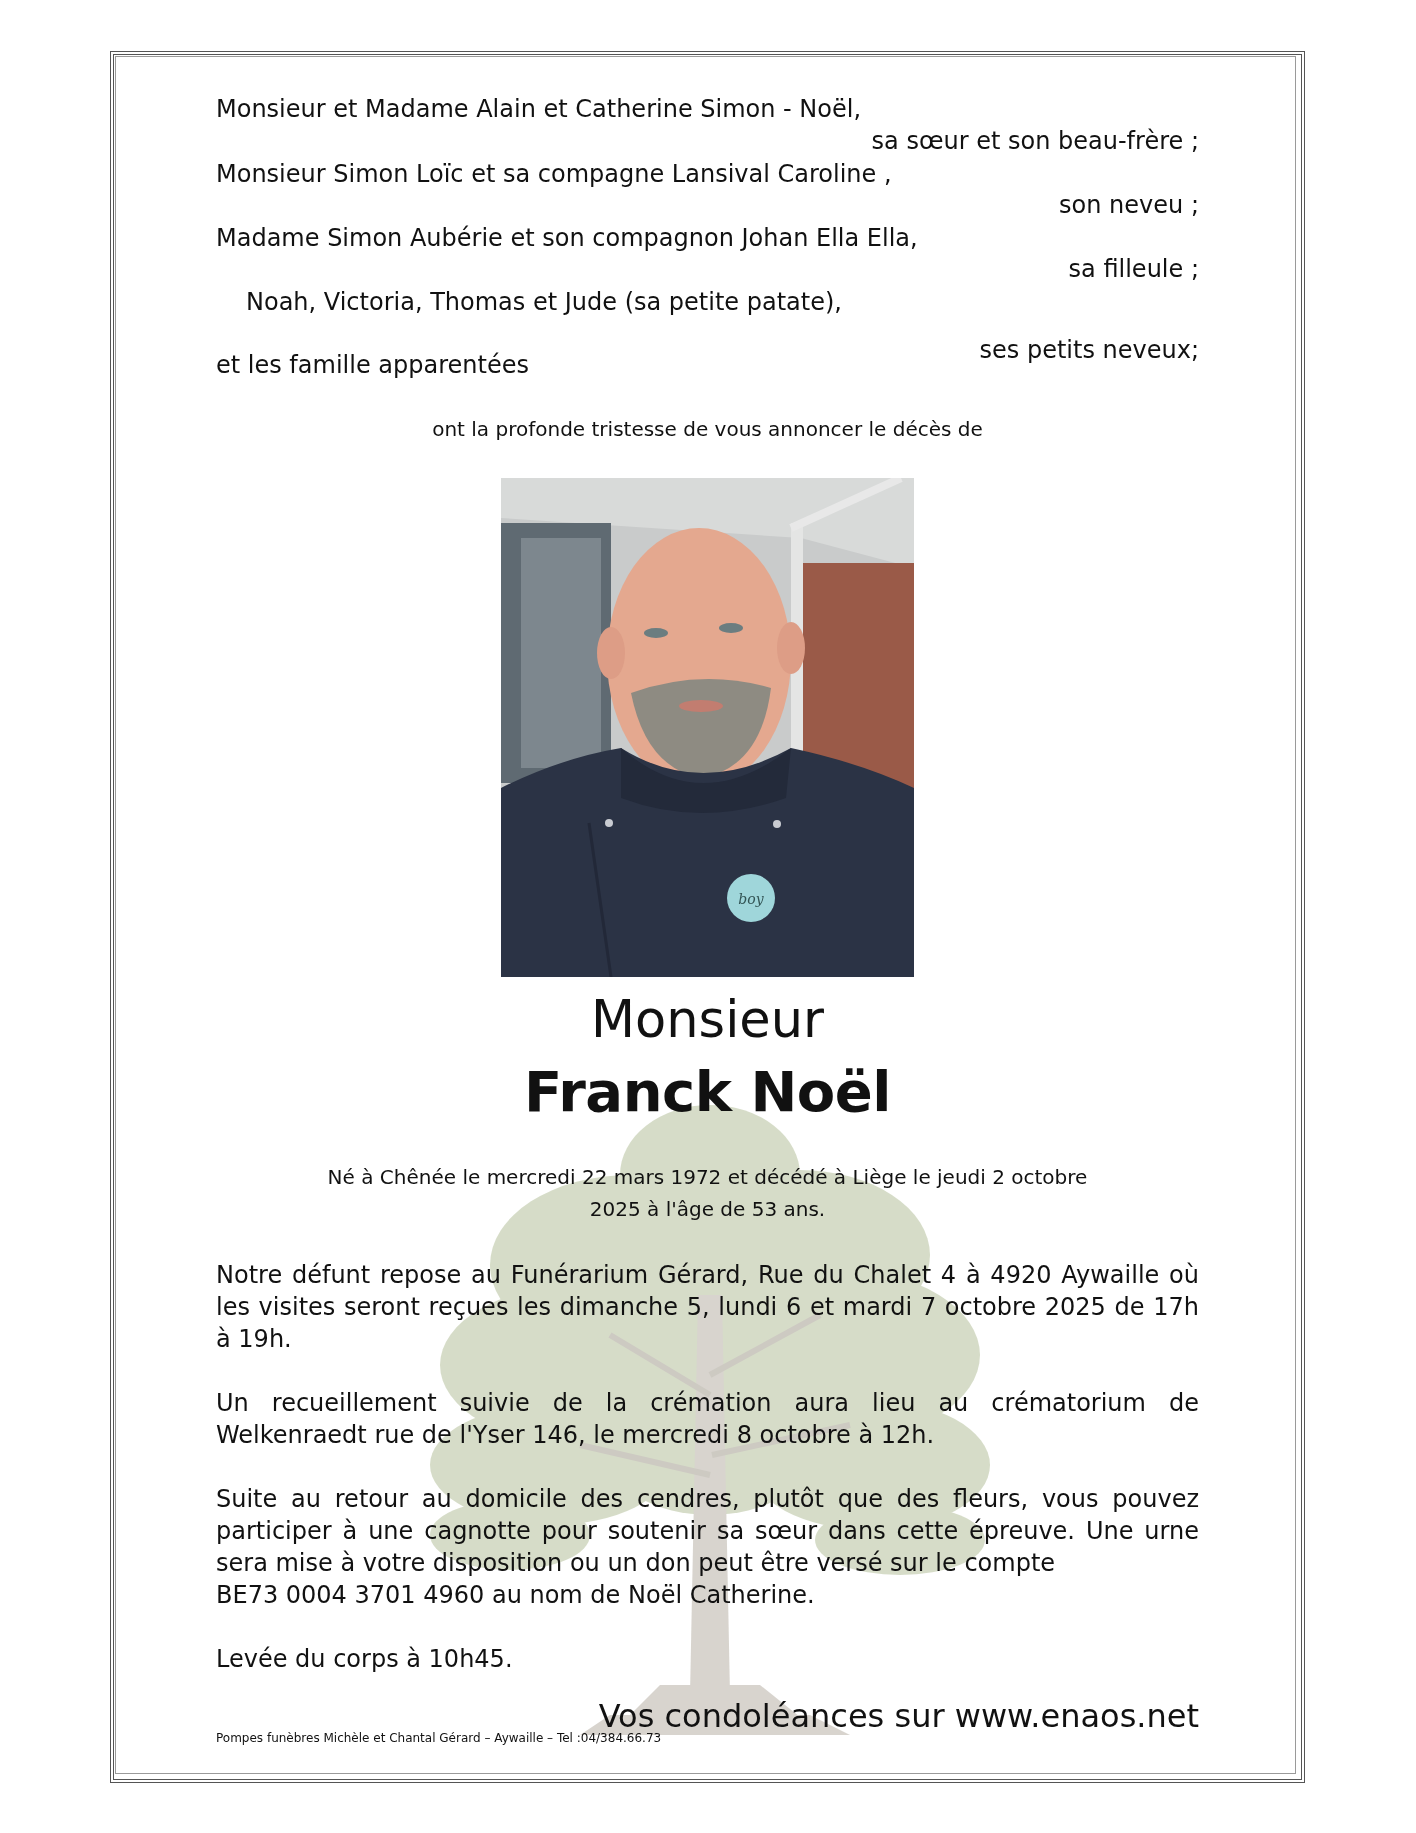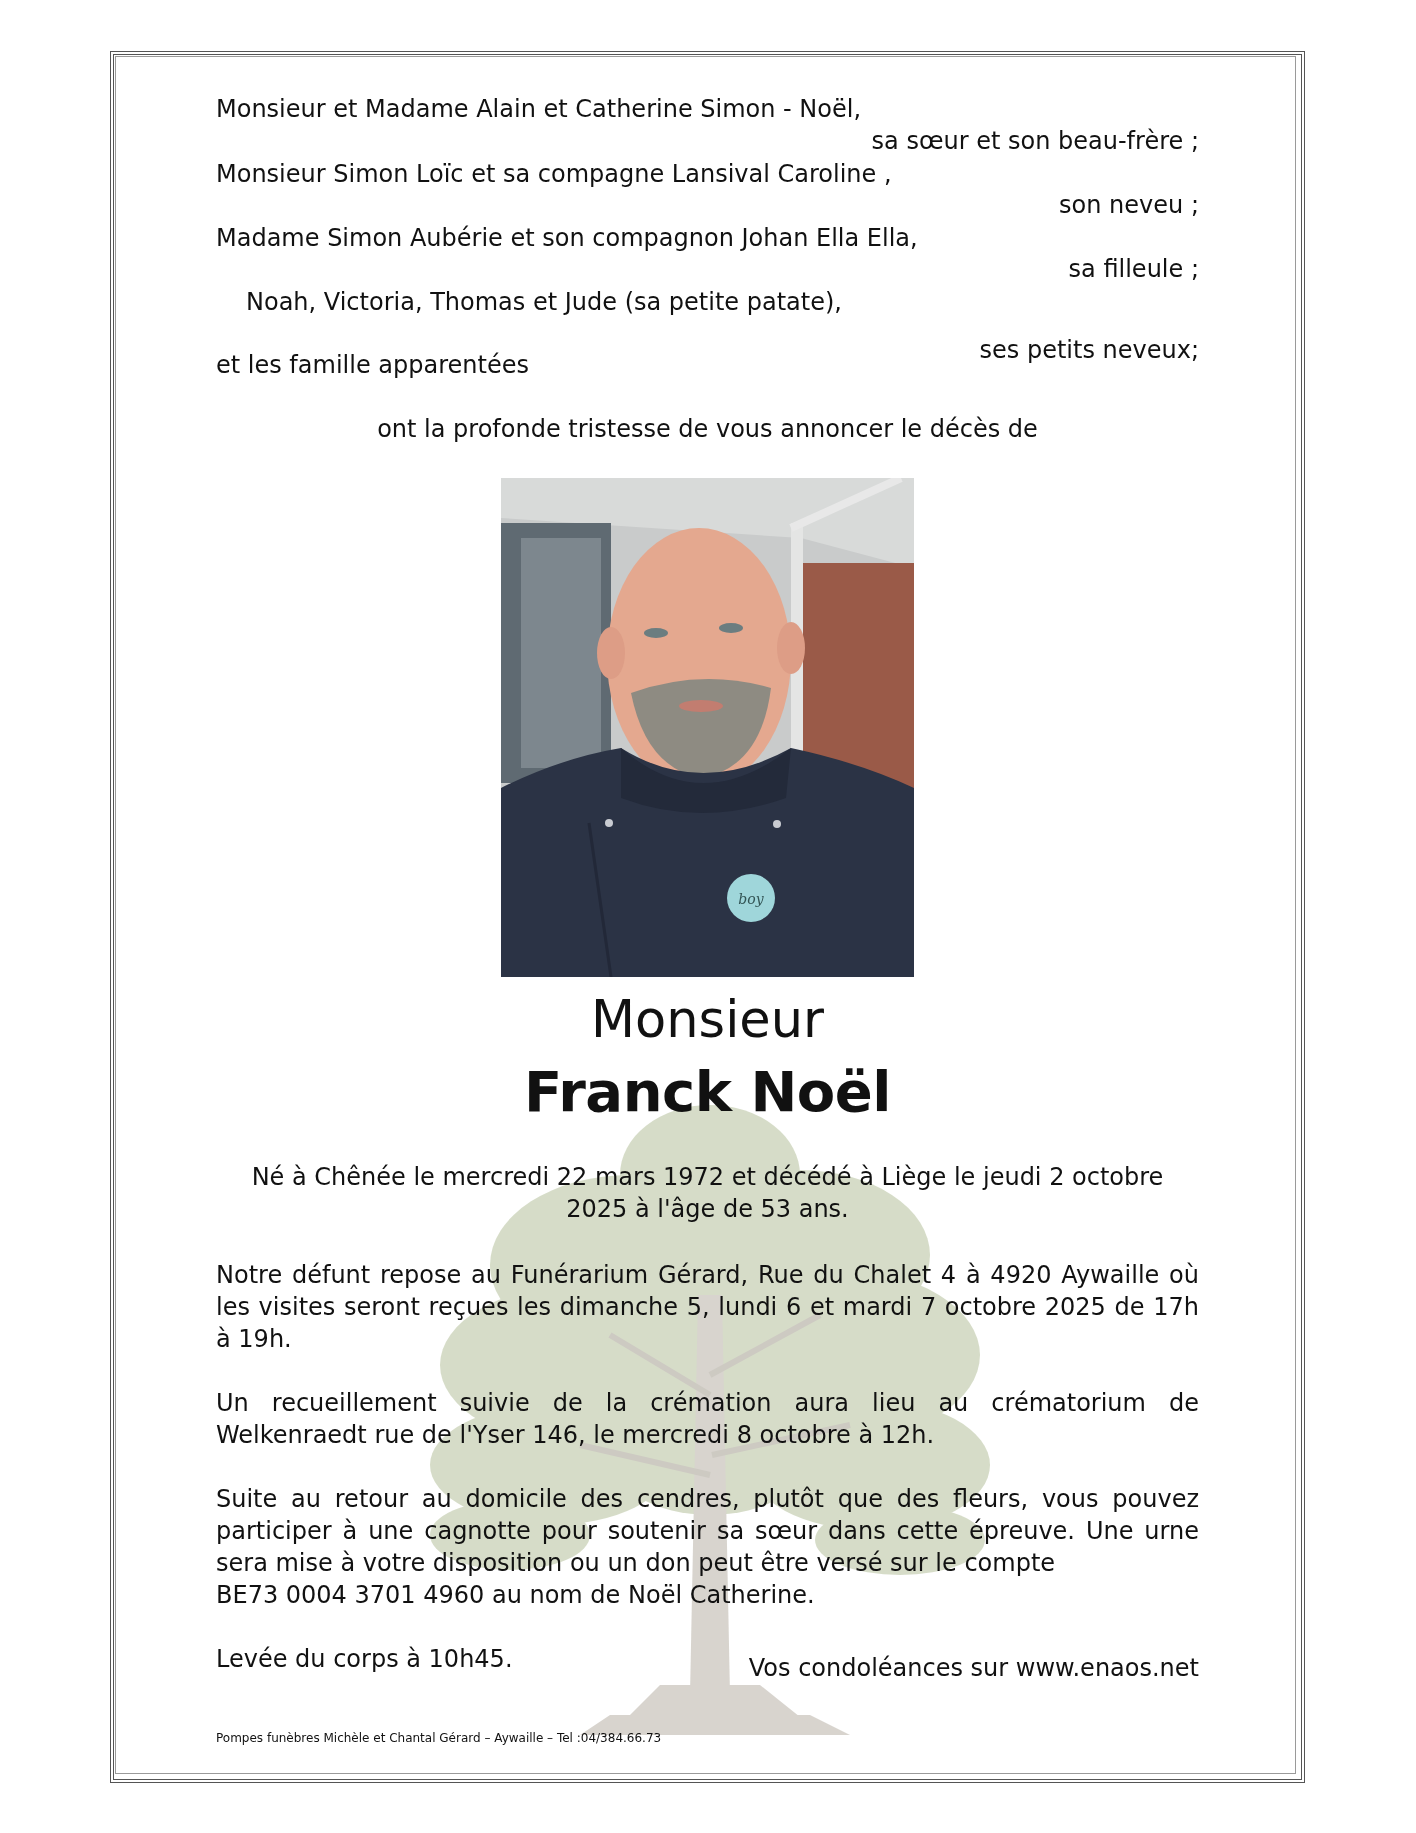--- a/index.html
+++ b/index.html
@@ -6,33 +6,33 @@
   body { width: 1416px; height: 1833px; position: relative; overflow: hidden;
          font-family: "DejaVu Sans", sans-serif; color: #111111; }
   .frame { position: absolute; left: 110px; top: 51px; width: 1187px; height: 1724px;
            border: 4px double #555555; box-sizing: content-box; }
   .frame-inner { position: absolute; left: 115px; top: 56px; width: 1179px; height: 1716px;
                  border: 1px solid #9a9a9a; }
   .txt { position: absolute; font-size: 24px; line-height: 32px; white-space: nowrap; }
   .left { left: 216px; }
   .right { right: 217px; text-align: right; }
   .center-line { position: absolute; left: 216px; width: 983px; text-align: center;
-                 font-size: 24px; line-height: 32px; }
+                 font-size: 20px; line-height: 32px; }
   .para { position: absolute; left: 216px; width: 983px; font-size: 24px; line-height: 32px;
           text-align: justify; }
   .para.nojust { text-align: left; }
   .photo { position: absolute; left: 501px; top: 478px; width: 499px; height: 499px; overflow: hidden; }
   .title-mr { position: absolute; left: 216px; width: 983px; top: 990px; text-align: center;
               font-size: 51px; line-height: 60px; }
   .title-name { position: absolute; left: 216px; width: 983px; top: 1050px; text-align: center;
                 font-size: 56px; line-height: 84px; font-weight: 600; letter-spacing: -0.5px; }
   .tree { position: absolute; left: 430px; top: 1095px; width: 560px; height: 650px; opacity: 0.42; }
   .footer { position: absolute; left: 216px; width: 983px; top: 1726px; text-align: left;
             font-size: 12px; line-height: 24px; }
-  .vos { position: absolute; right: 217px; top: 1652px; font-size: 24px; line-height: 32px; text-align: right; }
+  .vos { position: absolute; right: 217px; top: 1700px; font-size: 32px; line-height: 32px; text-align: right; }
 </style>
 </head>
 <body>
 
 <div class="frame"></div>
 <div class="frame-inner"></div>
 
 <svg class="tree" viewBox="0 0 560 650">
   <g fill="#9fae7e">
     <ellipse cx="280" cy="80" rx="90" ry="70"></ellipse>

